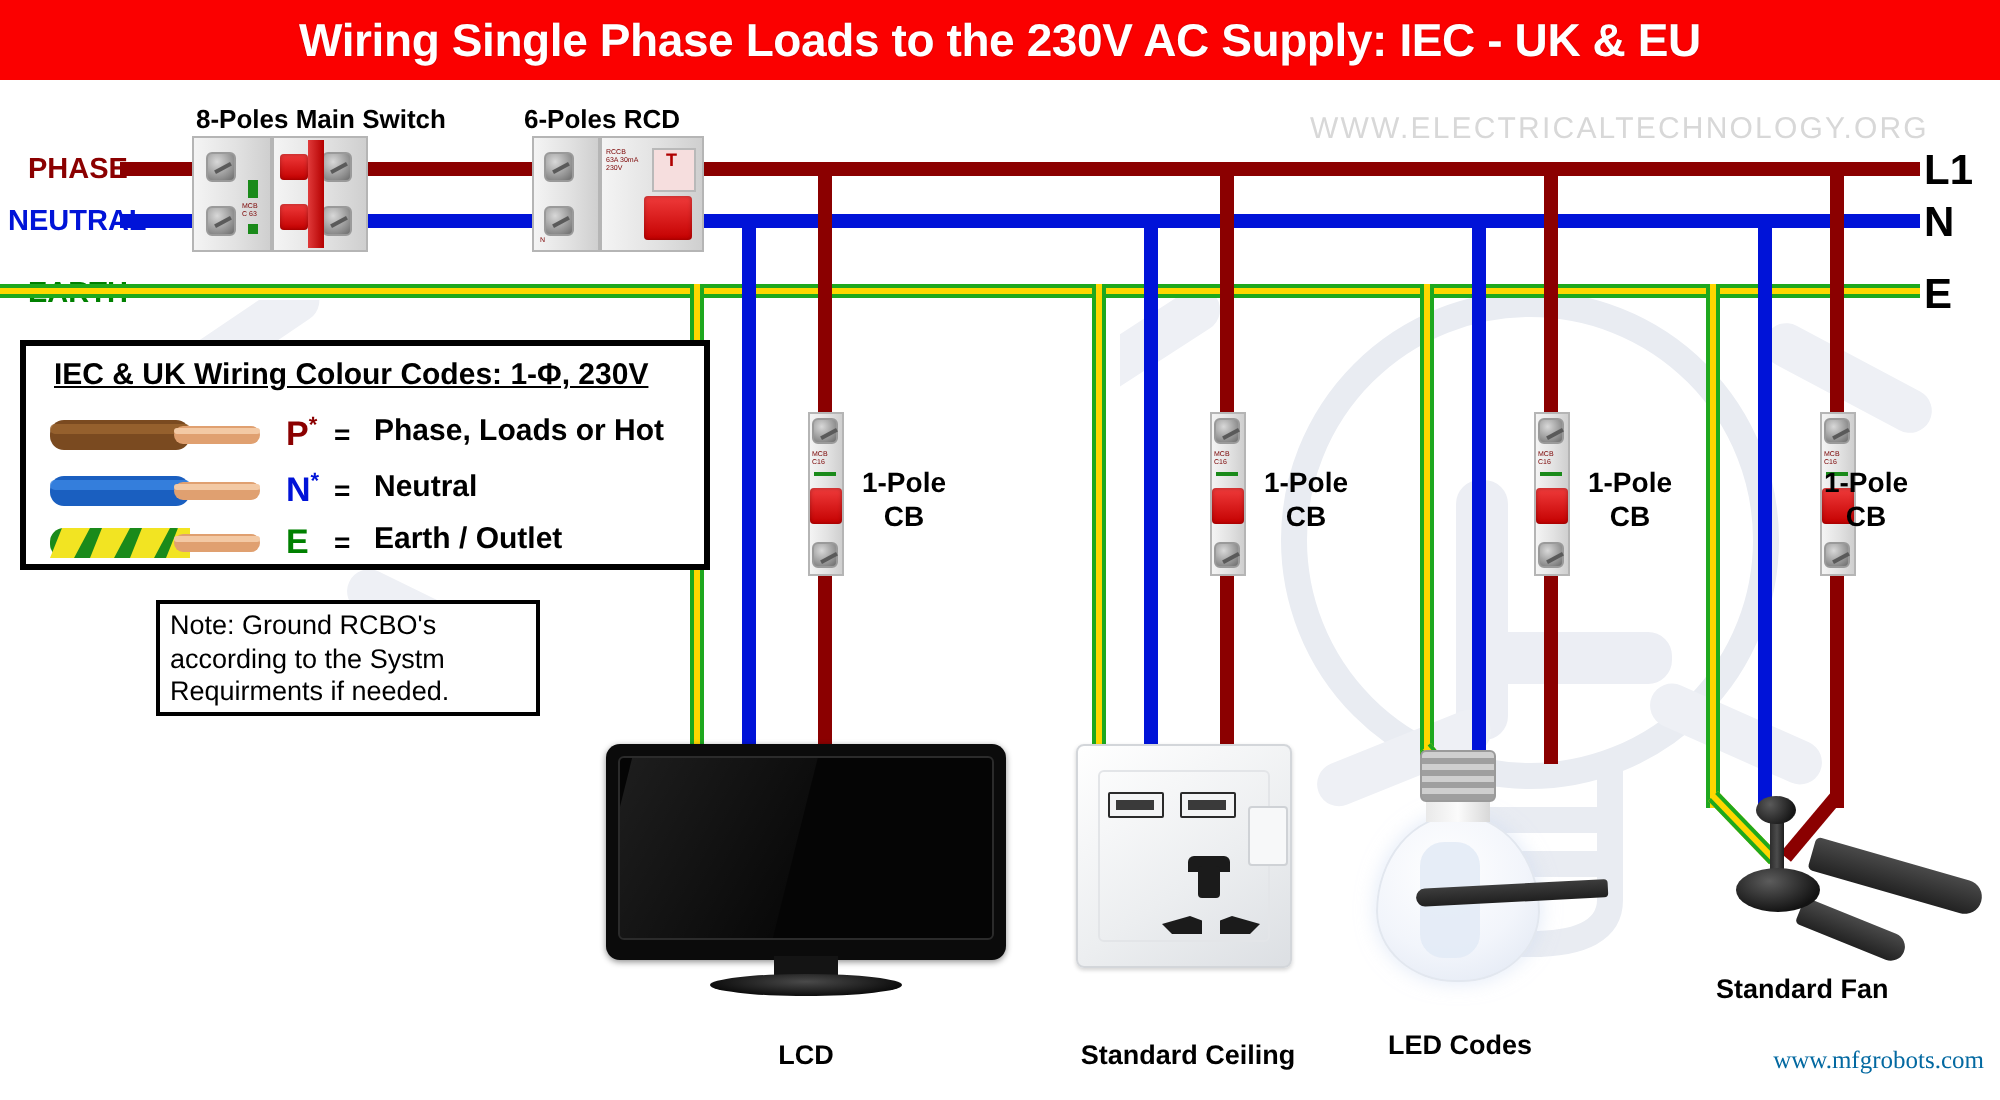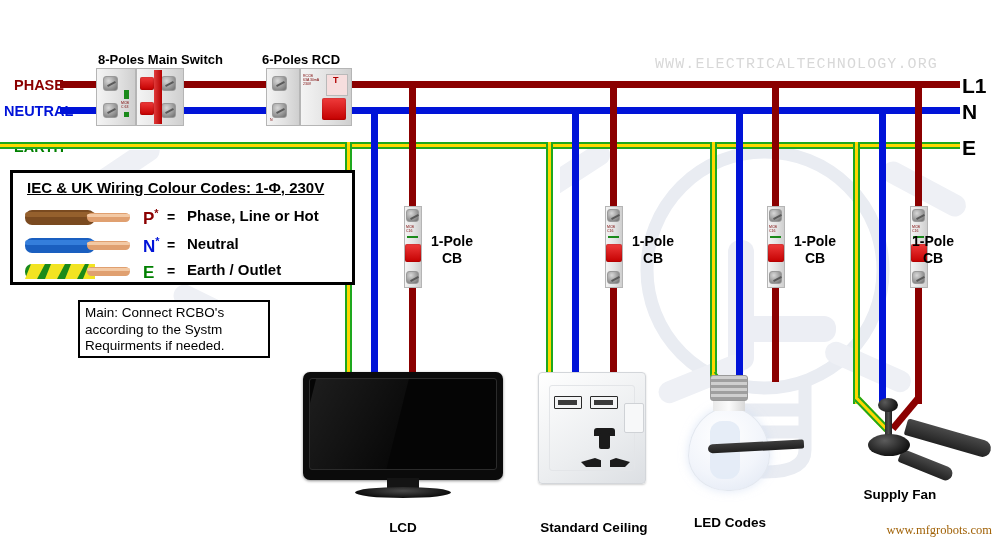--- a/index.html
+++ b/index.html
@@ -24,25 +24,25 @@
     text-shadow:0 0 1px rgba(0,0,0,.25);
   }
 
   
   .wm-bulb{position:absolute;left:560px;top:120px;width:420px;height:400px;opacity:1;pointer-events:none;}
 
   
   .wm-text{
     position:absolute;left:655px;top:56px;
     color:#d8d8d8;font-size:15px;letter-spacing:1.1px;
-    font-family:Liberation Mono, monospace;white-space:nowrap;
+    font-family:Liberation Sans, sans-serif;white-space:nowrap;
   }
   .footer-url{
     position:absolute;right:8px;top:523px;
-    color:#a16207;font-size:12.5px;
+    color:#0369a1;font-size:12.5px;
     font-family:"Liberation Serif", serif;white-space:nowrap;
   }
 
   
   .buslabel{position:absolute;font-weight:bold;font-size:14.5px;font-family:"Liberation Sans",sans-serif;white-space:nowrap;}
   .lbl-phase{left:14px;top:77px;color:#8b0000;}
   .lbl-neutral{left:4px;top:103px;color:#0013d8;}
   .lbl-earth{left:14px;top:139px;color:#008000;}
 
   .rlabel{position:absolute;font-weight:bold;font-size:21px;color:#000;font-family:"Liberation Sans",sans-serif;}
@@ -161,20 +161,23 @@
     </g>
   </svg>
 
   <svg style="position:absolute;left:60px;top:150px;width:300px;height:260px;" viewBox="0 0 300 260">
     <g fill="#eef0f5">
       <rect x="10" y="10" width="96" height="22" rx="11" transform="rotate(-34 58 21)"></rect>
       <rect x="110" y="150" width="92" height="22" rx="11" transform="rotate(26 156 161)"></rect>
     </g>
   </svg>
 
+  <div class="titlebar">
+    <div class="txt">Wiring Single Phase Loads to the 230V AC Supply: IEC - UK &amp; EU</div>
+  </div>
 
   <div class="wm-text">WWW.ELECTRICALTECHNOLOGY.ORG</div>
   <div class="footer-url">www.mfgrobots.com</div>
 
   <div class="buslabel lbl-phase">PHASE</div>
   <div class="buslabel lbl-neutral">NEUTRAL</div>
   <div class="buslabel lbl-earth">EARTH</div>
 
   <div class="rlabel rl-l1">L1</div>
   <div class="rlabel rl-n">N</div>
@@ -336,35 +339,35 @@
   </div>
 
   <div class="fan">
     <div class="blade bl3"></div>
     <div class="blade bl1"></div>
     <div class="blade bl2"></div>
     <div class="fan-rod"></div>
     <div class="fan-ball"></div>
     <div class="fan-hub"></div>
   </div>
-  <div class="loadcap" style="left:858px;top:487px;width:84px;">Supply Fan</div>
+  <div class="loadcap" style="left:858px;top:487px;width:84px;">Standard Fan</div>
 
   <div class="legend">
     <div class="legend-title">IEC &amp; UK Wiring Colour Codes: 1-Φ, 230V</div>
 
     <div class="legend-row lrow0">
       <svg class="wire-swatch" viewBox="0 0 105 17">
         <rect x="0" y="1" width="70" height="15" rx="7" fill="#7a4a20"></rect>
         <rect x="0" y="3" width="70" height="5" rx="2.5" fill="#9a6430" opacity=".85"></rect>
         <rect x="62" y="4" width="43" height="9" rx="4.5" fill="#e0a070"></rect>
         <rect x="62" y="5" width="43" height="3" rx="1.5" fill="#f3c9a4"></rect>
       </svg>
       <span class="lg-sym" style="color:#8b0000;"><span>P</span><span class="lg-star">*</span></span>
       <span class="lg-eq">=</span>
-      <span class="lg-txt">Phase, Line or  Hot</span>
+      <span class="lg-txt">Phase, Loads or  Hot</span>
     </div>
 
     <div class="legend-row lrow1">
       <svg class="wire-swatch" viewBox="0 0 105 17">
         <rect x="0" y="1" width="70" height="15" rx="7" fill="#1a5fc0"></rect>
         <rect x="0" y="3" width="70" height="5" rx="2.5" fill="#3a84e0" opacity=".85"></rect>
         <rect x="62" y="4" width="43" height="9" rx="4.5" fill="#e0a070"></rect>
         <rect x="62" y="5" width="43" height="3" rx="1.5" fill="#f3c9a4"></rect>
       </svg>
       <span class="lg-sym" style="color:#0013d8;"><span>N</span><span class="lg-star">*</span></span>
@@ -381,15 +384,15 @@
         <path d="M64 1 L70 1 L70 16 L58 16 Z" fill="#f2e422"></path>
         <rect x="62" y="4" width="43" height="9" rx="4.5" fill="#e0a070"></rect>
         <rect x="62" y="5" width="43" height="3" rx="1.5" fill="#f3c9a4"></rect>
       </svg>
       <span class="lg-sym" style="color:#008000;"><span>E</span><span class="lg-star"></span></span>
       <span class="lg-eq">=</span>
       <span class="lg-txt">Earth / Outlet</span>
     </div>
   </div>
 
-  <div class="notebox">Main: Connect RCBO's according to the Systm Requirments if needed.</div>
+  <div class="notebox">Note: Ground RCBO's according to the Systm Requirments if needed.</div>
 
 </div>
 
 </body></html>

